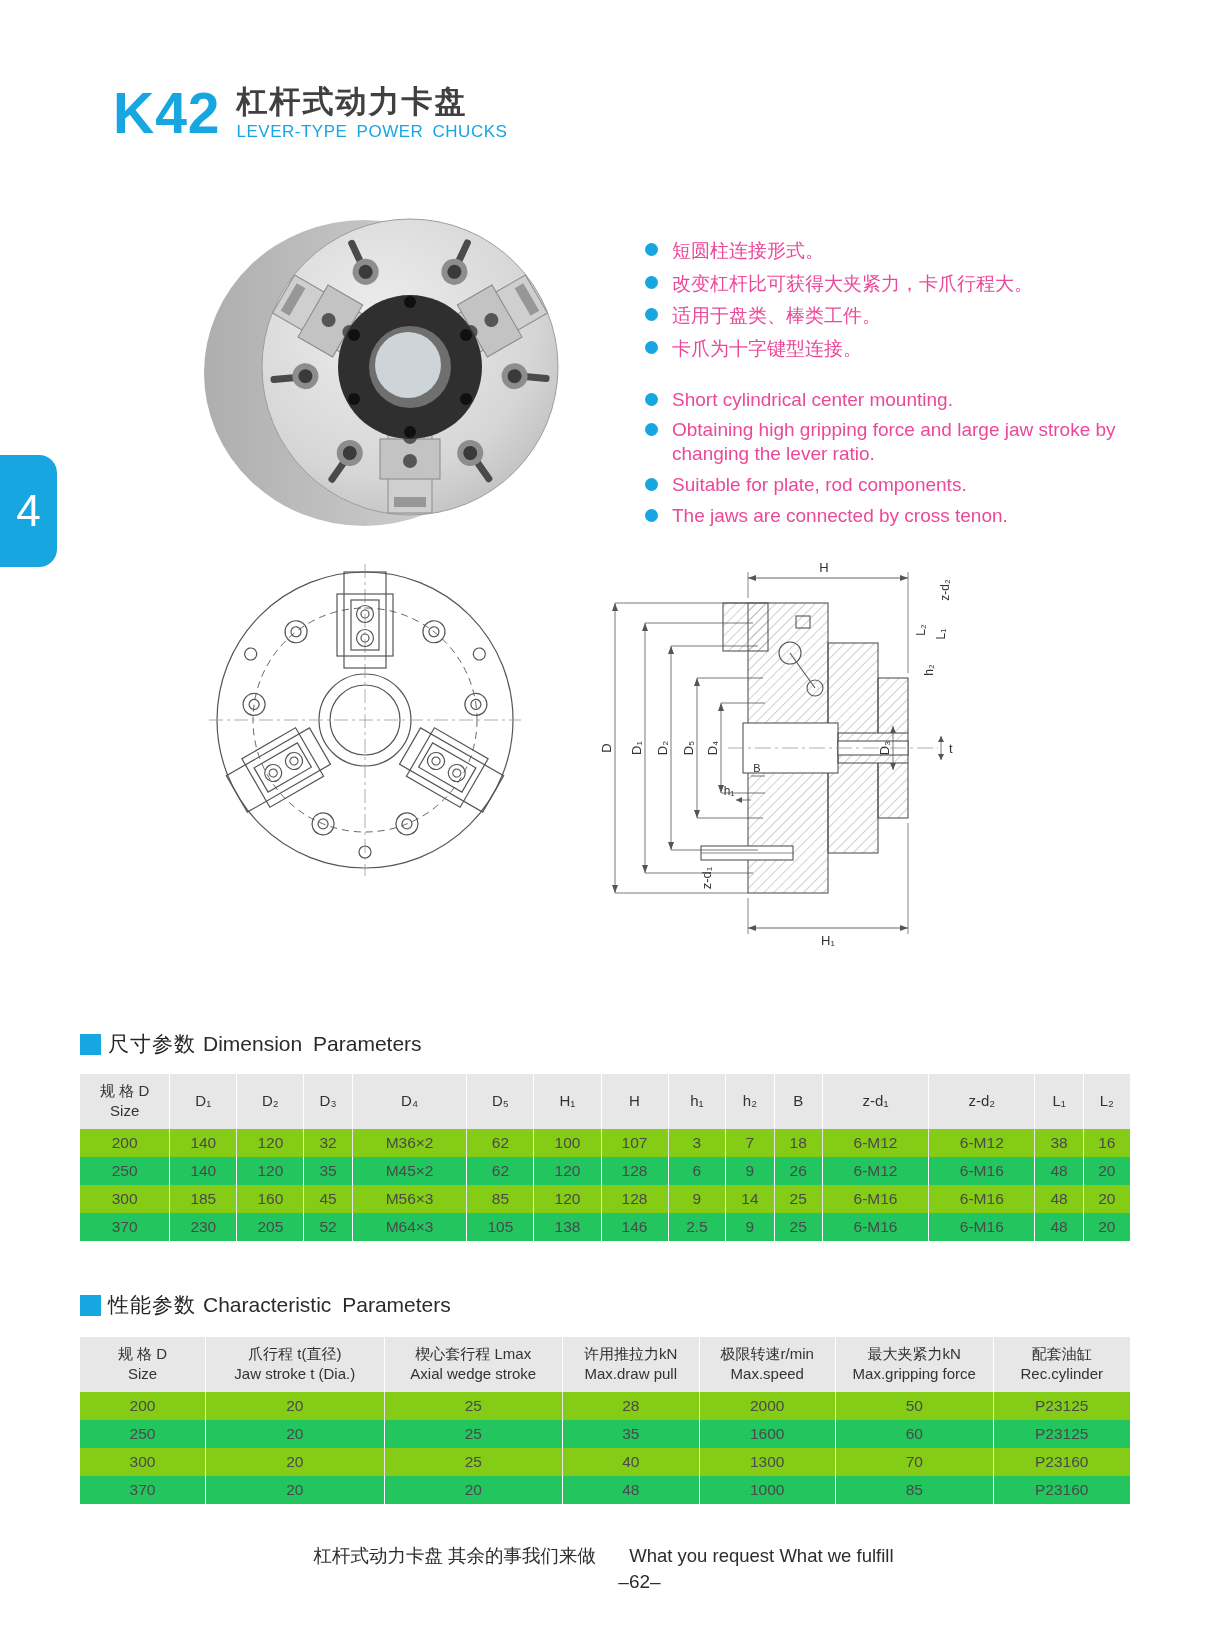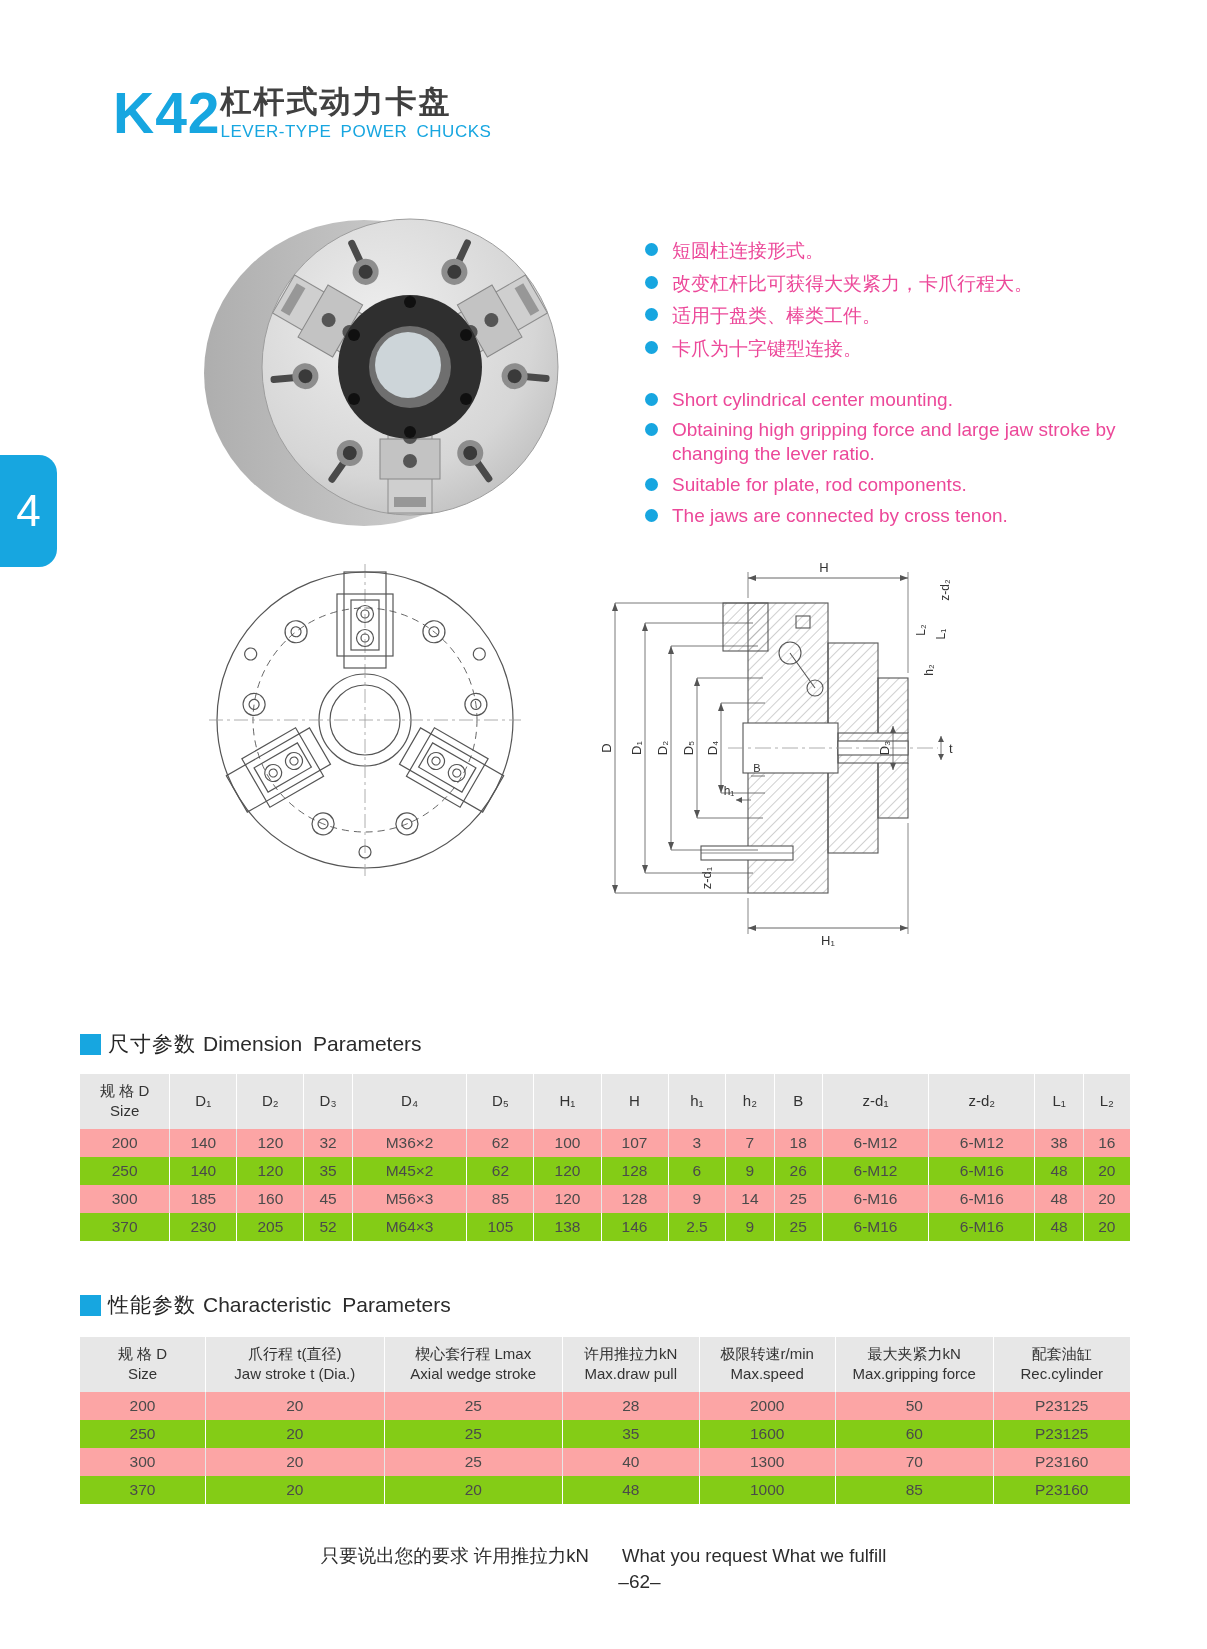--- a/index.html
+++ b/index.html
@@ -1,20 +1,20 @@
 <!DOCTYPE html>
 <html><head>
 <meta charset="utf-8">
 <style>
   html,body{margin:0;padding:0;background:#fff;}
   .page{position:relative;width:1207px;height:1649px;background:#fff;overflow:hidden;
         font-family:"Liberation Sans","DejaVu Sans",sans-serif;color:#3c3c3c;}
 
   
-  .header{position:absolute;left:113px;top:86px;display:flex;align-items:flex-start;gap:0;}
+  .header{position:absolute;left:113px;top:86px;display:flex;align-items:flex-start;gap:16px;}
   .model{color:#17A6E0;font-size:57px;font-weight:bold;line-height:0.95;letter-spacing:1px;}
   .title-cn{color:#404040;font-size:31px;font-weight:600;letter-spacing:2px;line-height:1.05;}
   .title-en{color:#17A6E0;font-size:17px;letter-spacing:0.5px;margin-top:3px;word-spacing:4px;}
 
   
   .side-tab{position:absolute;left:0;top:455px;width:57px;height:112px;background:#17A6E0;
             border-radius:0 18px 18px 0;display:flex;align-items:center;justify-content:center;
             color:#fff;font-size:44px;}
 
   
@@ -40,22 +40,22 @@
   .section-head .en{font-size:21px;color:#2b2b2b;word-spacing:5px;}
   #sec1{top:1030px;} #sec2{top:1291px;}
 
   
   table{position:absolute;left:80px;width:1050px;border-collapse:separate;border-spacing:0;}
   #table1{top:1074px;} #table2{top:1337px;}
   th{background:#e7e7e7;font-weight:normal;font-size:15px;color:#333;line-height:1.35;
      padding:7px 2px;white-space:pre-line;border-right:1px solid #fff;vertical-align:middle;}
   th:last-child{border-right:none;}
   td{font-size:15.5px;color:#4a4a4a;text-align:center;padding:4px 2px;height:20px;vertical-align:middle;}
-  tr.plain td{background:#fca5a5;border-right:1px solid #e6e6e6;}
-  tr.shade td{background:#84cc16;border-right:1px solid #fff;}
+  tr.plain td{background:#84cc16;border-right:1px solid #e6e6e6;}
+  tr.shade td{background:#22c55e;border-right:1px solid #fff;}
   tr td:last-child{border-right:none;}
   tr.plain td:first-child,tr.shade td:first-child{border-left:none;}
   #table1 th:first-child{width:8.6%;}
   #table2 th:nth-child(1){width:12%;} #table2 th:nth-child(2){width:17%;}
   #table2 th:nth-child(3){width:17%;} #table2 th:nth-child(4){width:13%;}
   #table2 th:nth-child(5){width:13%;} #table2 th:nth-child(6){width:15%;}
   #table2 th:nth-child(7){width:13%;}
 
   
   .slogan{position:absolute;top:1543px;left:0;width:100%;text-align:center;font-size:18.5px;color:#2c2c2c;}
@@ -523,18 +523,18 @@
           <td>20</td>
           <td>48</td>
           <td>1000</td>
           <td>85</td>
           <td>P23160</td>
         </tr>
       </tbody>
   </table>
 
   <div class="slogan">
-    <span class="cn">只要说出您的要求  许用推拉力kN</span>
+    <span class="cn">杠杆式动力卡盘  其余的事我们来做</span>
     <span class="en">What you request  What we fulfill</span>
   </div>
   <div class="pageno">–62–</div>
 
 </div>
 
 </body></html>

